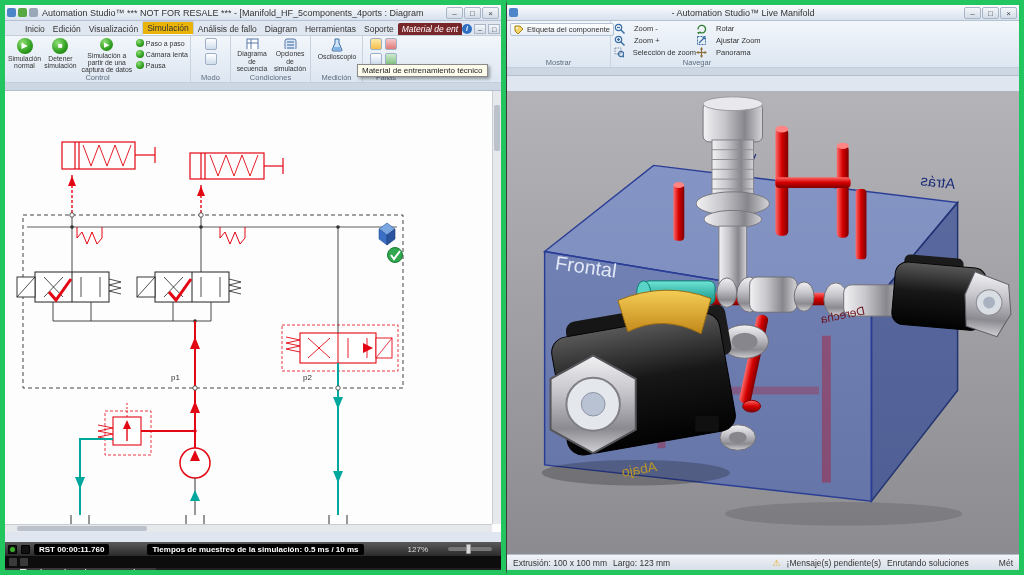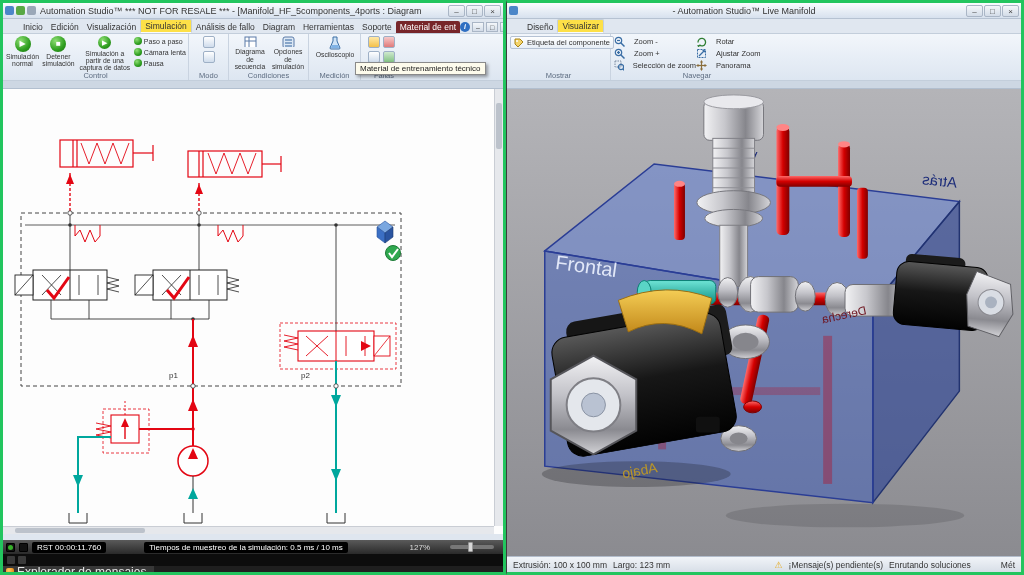--- a/index.html
+++ b/index.html
@@ -1,33 +1,33 @@
 <!DOCTYPE html>
 <html><head>
 <meta charset="utf-8">
 <style>
   * { margin:0; padding:0; box-sizing:border-box; }
   body { background:#000; font-family:"Liberation Sans", sans-serif; }
   .screen { position:relative; width:1024px; height:575px; background:#1a1a1a; overflow:hidden; }
-  .win { position:absolute; top:0; height:575px; background:#dfe6ef; border:3px solid #22c55e; overflow:hidden; }
+  .win { position:absolute; top:0; height:575px; background:#dfe6ef; border:5px solid #22c55e; overflow:hidden; }
   #win-left { left:0; width:506px; }
   #win-right { left:506px; width:518px; border-left:1px solid #3c3c3c; }
 
   .titlebar { height:16px; background:linear-gradient(#fafcfe,#d7e1ee); border-bottom:1px solid #b6c2d2; display:flex; align-items:center; font-size:9px; color:#222; padding:0 2px; }
   .qat { display:flex; gap:2px; margin-right:4px; }
   .qat span { width:9px; height:9px; border-radius:2px; display:inline-block; }
   .ttext { flex:1; white-space:nowrap; overflow:hidden; text-overflow:clip; color:#333; }
   .ttext.center { text-align:center; }
   .wbtns { display:flex; gap:1px; }
   .wbtn { width:17px; height:12px; font-size:8px; line-height:11px; text-align:center; color:#444; background:linear-gradient(#f4f7fa,#d3dce8); border:1px solid #aab6c6; border-radius:2px; }
 
   .tabrow { height:15px; background:#e0e7f0; border-bottom:1px solid #c3cedb; display:flex; align-items:flex-end; font-size:8.5px; color:#333; padding:0 16px; }
   .tab { padding:1px 4px; white-space:nowrap; }
-  .tab.sel { background:#fde047; border:1px solid #c3cedb; border-bottom:1px solid #f8fbfe; border-radius:2px 2px 0 0; }
-  .tab.dark { background:#77262a; color:#fff; border-radius:2px 2px 0 0; }
+  .tab.sel { background:#eab308; border:1px solid #c3cedb; border-bottom:1px solid #f8fbfe; border-radius:2px 2px 0 0; }
+  .tab.dark { background:#77262a; color:#fff; border-radius:2px 2px 0 0;font-style:italic; }
   .tabrow-right { margin-left:auto; display:flex; align-items:center; gap:2px; padding-bottom:1px; }
   .mini-ic { width:10px; height:10px; font-size:7px; line-height:10px; text-align:center; border-radius:50%; background:#2f6fc2; color:#fff; font-style:italic; font-weight:bold; }
   .doc-btn { width:12px; height:10px; font-size:7px; line-height:9px; text-align:center; background:linear-gradient(#f4f7fa,#d3dce8); border:1px solid #aab6c6; color:#444; }
 
   .ribbon { height:47px; background:linear-gradient(#f2f6fb,#dde6f1); border-bottom:1px solid #c3cedb; display:flex; position:relative; }
   .grp { position:relative; border-right:1px solid #c9d3e0; padding:2px 2px 11px 3px; height:100%; }
   .grp-label { position:absolute; bottom:0; left:0; right:0; text-align:center; font-size:7.5px; color:#5d6c80; }
   .grp-body { display:flex; gap:2px; height:34px; }
   .bigbtn { width:33px; display:flex; flex-direction:column; align-items:center; text-align:center; }
   .bigbtn.wide { width:56px; }
@@ -45,21 +45,21 @@
   .canvas { position:absolute; left:0; right:0; top:86px; bottom:38px; background:#fdfdfd; }
   .schematic { position:absolute; left:0; top:0; }
   .vscroll { position:absolute; right:0; top:0; bottom:8px; width:9px; background:#e6e8ec; border-left:1px solid #c9cdd4; }
   .vthumb { position:absolute; left:1px; right:1px; top:14px; height:46px; background:#bcc2cb; border-radius:2px; }
   .hscroll { position:absolute; left:0; right:9px; bottom:0; height:8px; background:#e6e8ec; border-top:1px solid #c9cdd4; }
   .hthumb { position:absolute; top:1px; bottom:1px; left:12px; width:130px; background:#bcc2cb; border-radius:2px; }
 
   .sbar { position:absolute; left:0; right:0; top:537px; height:14px; background:linear-gradient(#5a5a5a,#2a2a2a); display:flex; align-items:center; font-size:8px; color:#ddd; gap:4px; padding:0 3px; }
   .sq { width:9px; height:9px; background:#111; border:1px solid #000; border-radius:1px; }
   .sq.grn::after { content:""; display:block; width:5px; height:5px; margin:1px; border-radius:50%; background:#37b02a; }
-  .pill { background:#000; padding:1px 5px; border-radius:2px; color:#fff; white-space:nowrap; }
+  .pill { background:#000; padding:1px 5px; border-radius:2px; color:#fff; white-space:nowrap;font-weight:bold; }
   .zoomctl { margin-left:auto; display:flex; align-items:center; gap:20px; padding-right:6px; }
   .ztrack { width:44px; height:4px; background:#777; border-radius:2px; position:relative; }
   .zthumb { position:absolute; left:18px; top:-3px; width:5px; height:10px; background:#d8d8d8; border:1px solid #999; border-radius:1px; }
 
   .blackbar { position:absolute; left:0; right:0; top:551px; height:12px; background:#0d0d0d; display:flex; align-items:center; gap:3px; padding:0 4px; }
   .bic { width:8px; height:8px; background:#3a3a3a; border-radius:1px; }
   .msgbar { position:absolute; left:0; right:0; top:563px; height:12px; background:#1f1f1f; display:flex; align-items:center; }
   .msgtab { display:flex; align-items:center; gap:3px; background:#383838; height:100%; padding:0 8px 0 3px; }
   .oic { width:8px; height:8px; border-radius:2px; background:radial-gradient(circle at 35% 30%, #ffc966, #e8870e 70%); }
   .msgtab span { font-size:12px; color:#e8e8e8; white-space:nowrap;text-align:right; }
@@ -406,24 +406,20 @@
           <span style="background:#4c86c8"></span>
         </div>
       <div class="ttext center">- Automation Studio™ Live Manifold</div>
       <div class="wbtns">
         <div class="wbtn">–</div>
         <div class="wbtn">□</div>
         <div class="wbtn">×</div>
       </div>
     </div>
 
-    <div class="tabrow">
-      <span class="tab">Diseño</span>
-      <span class="tab sel">Visualizar</span>
-    </div>
 
     <div class="ribbon">
       <div class="grp" style="width:104px">
         <div class="grp-body" style="align-items:flex-start">
           <div class="rbtn">
             <svg width="10" height="10">
                 <path d="M1,1 h5 l3,3 -5,5 -3,-3 z" fill="#f4d46a" stroke="#a88418"></path>
                 <circle cx="3" cy="3" r="1" fill="#fff"></circle>
               </svg>
             <span>Etiqueta del componente</span>

